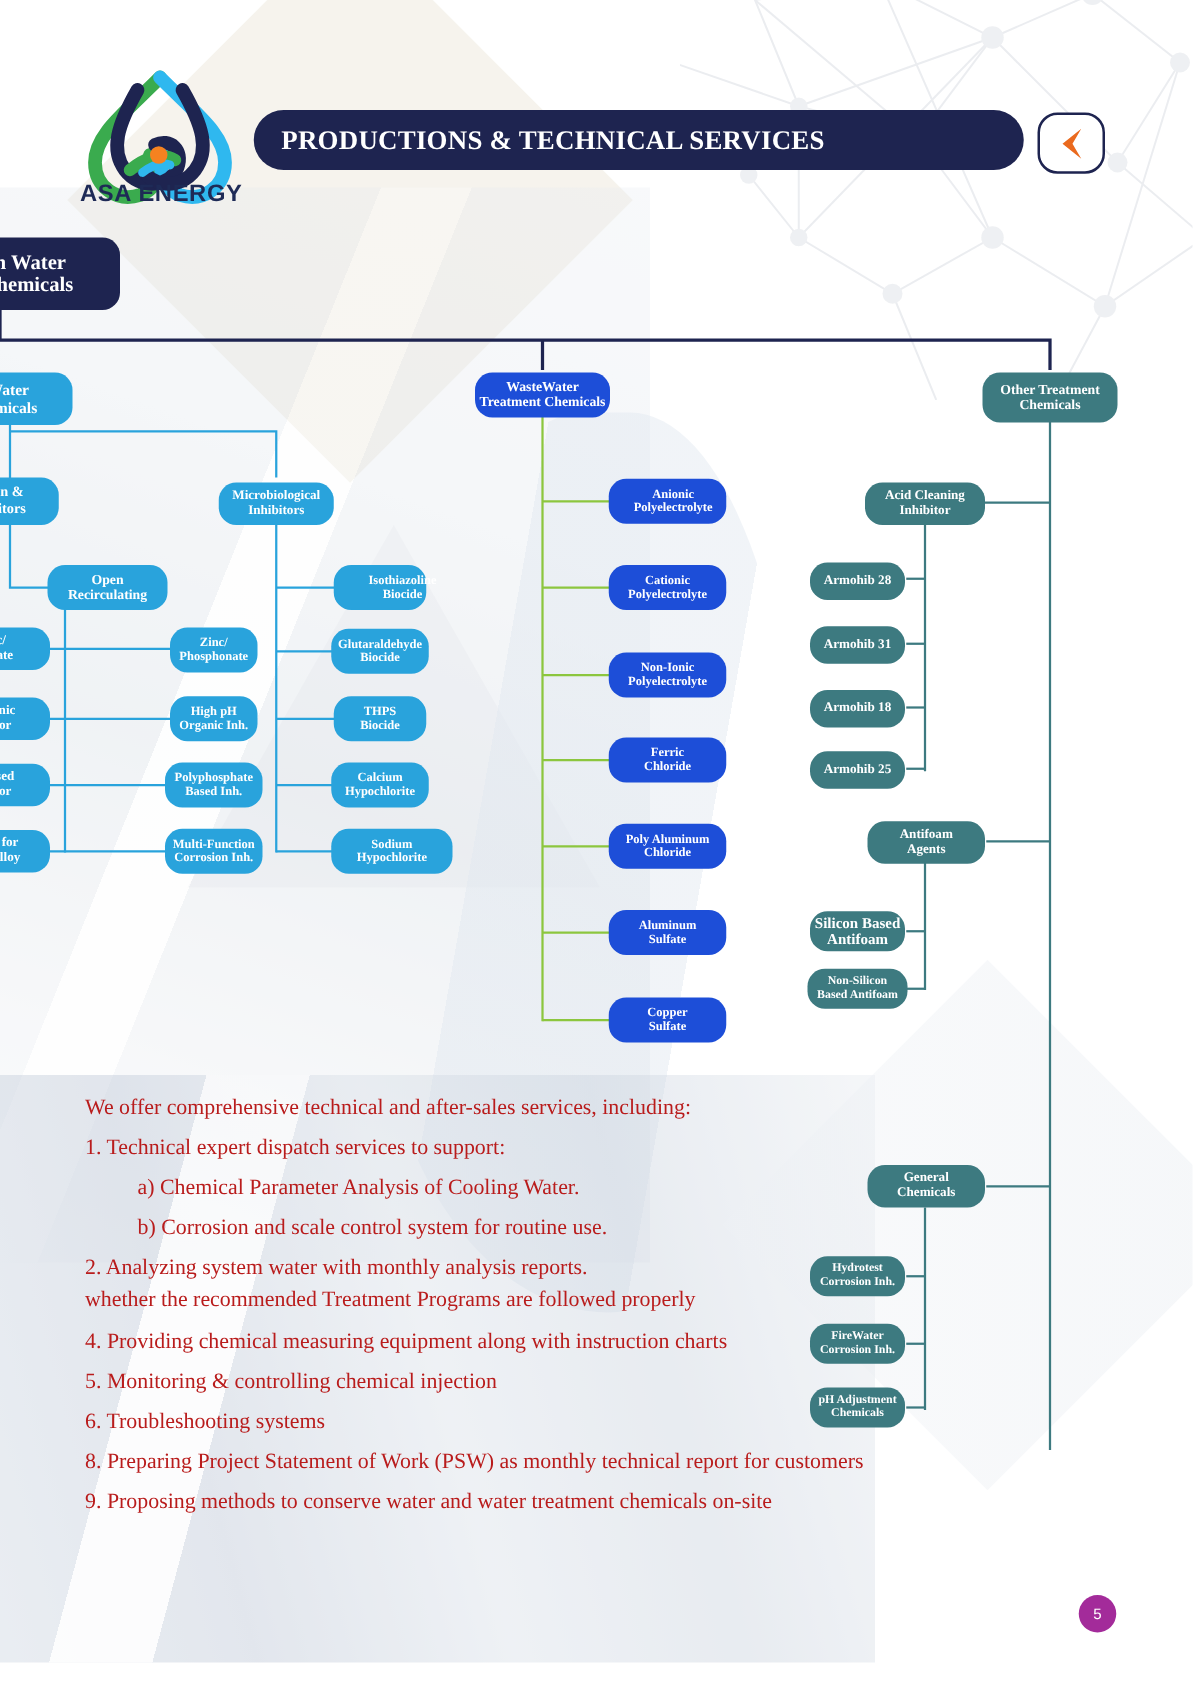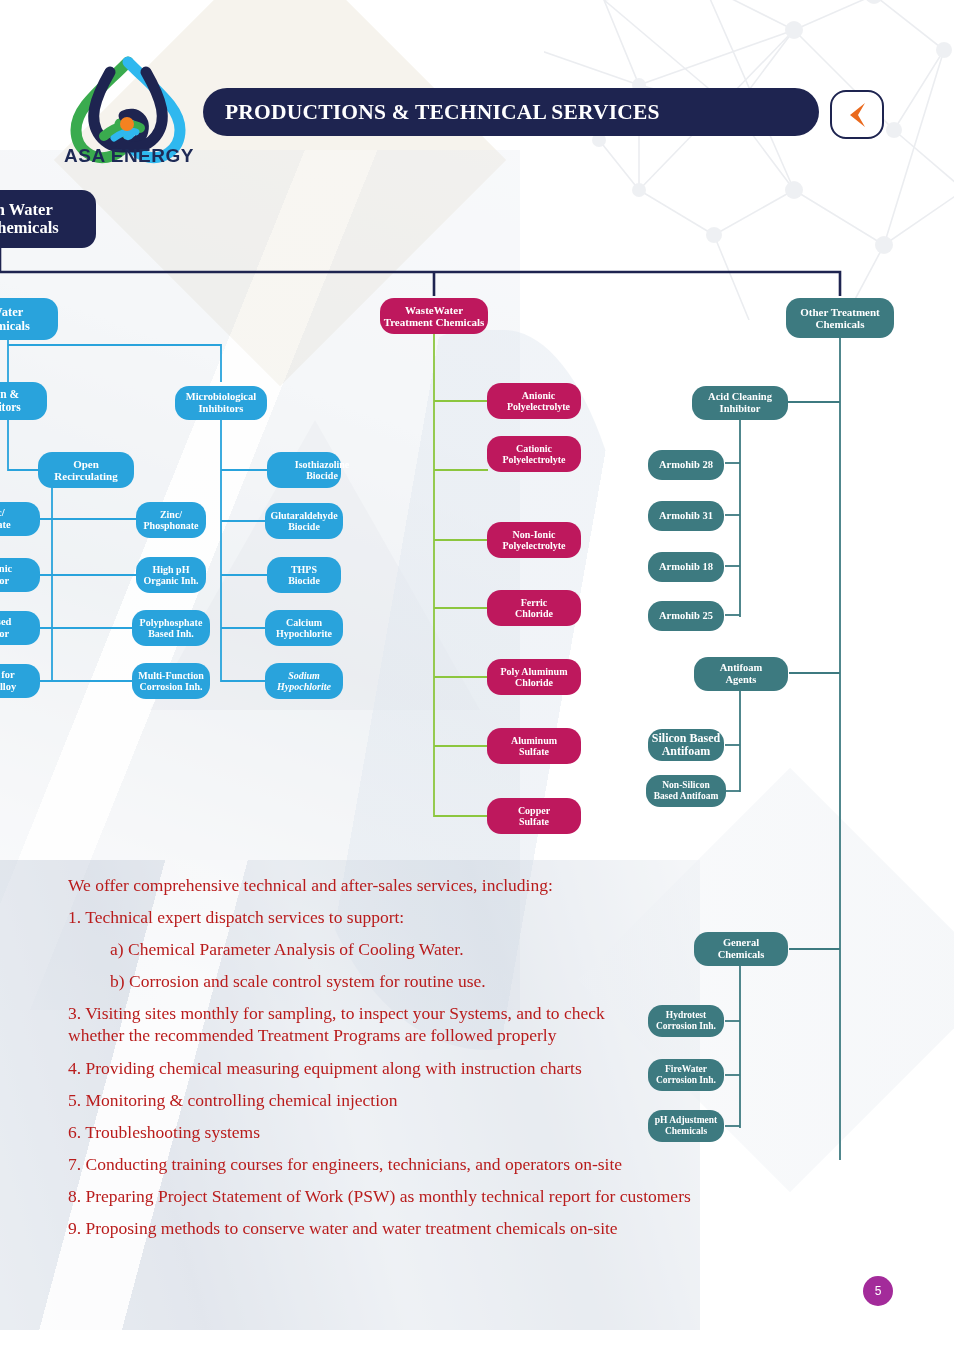--- a/index.html
+++ b/index.html
@@ -46,21 +46,21 @@
 
   
   #chart{position:absolute;left:0;top:0;width:954px;height:1160px;}
   #lines{position:absolute;inset:0;}
   .node{position:absolute;border-radius:14px;color:#fff;display:flex;
     align-items:center;justify-content:center;text-align:center;
     font-family:"Liberation Serif",serif;font-weight:bold;line-height:1.12;
     box-sizing:border-box;padding:2px 4px;}
   .navy{background:#1e2450;}
   .blue{background:#29a3dc;}
-  .green{background:#be185d;}
+  .green{background:#1d4ed8;}
   .teal{background:#3d7a80;}
 
   
   #copy{position:absolute;left:68px;top:875px;width:680px;
     font-size:17.5px;color:#b91c1c;font-family:"Liberation Serif",serif;}
   #copy p{margin:0 0 11px 0;}
   #copy p.ind{margin-left:42px;}
   #copy p.wide{width:600px;text-align:justify;margin-bottom:7px;}
   #copy p.cont{margin-top:-6px;margin-bottom:12px;}
 
@@ -224,26 +224,26 @@
 Corrosion Inh.</div>
 
 <div class="node blue" style="left:267px;top:452px;width:74px;height:36px;font-size:10px;white-space:pre;padding-left:40px;">Isothiazoline
 Biocide</div>
 <div class="node blue" style="left:265px;top:503px;width:78px;height:36px;font-size:10px;white-space:pre;">Glutaraldehyde
 Biocide</div>
 <div class="node blue" style="left:267px;top:557px;width:74px;height:36px;font-size:10px;white-space:pre;">THPS
 Biocide</div>
 <div class="node blue" style="left:265px;top:610px;width:78px;height:36px;font-size:10px;white-space:pre;">Calcium
 Hypochlorite</div>
-<div class="node blue" style="left:265px;top:663px;width:78px;height:36px;font-size:10px;white-space:pre;font-style:italic;">Sodium
+<div class="node blue" style="left:265px;top:663px;width:97px;height:36px;font-size:10px;white-space:pre;">Sodium
 Hypochlorite</div>
 
 <div class="node green" style="left:487px;top:383px;width:94px;height:36px;font-size:10px;white-space:pre;padding-left:13px;">Anionic
 Polyelectrolyte</div>
-<div class="node green" style="left:487px;top:436px;width:94px;height:36px;font-size:10px;white-space:pre;">Cationic
+<div class="node green" style="left:487px;top:452px;width:94px;height:36px;font-size:10px;white-space:pre;">Cationic
 Polyelectrolyte</div>
 <div class="node green" style="left:487px;top:522px;width:94px;height:36px;font-size:10px;white-space:pre;">Non-Ionic
 Polyelectrolyte</div>
 <div class="node green" style="left:487px;top:590px;width:94px;height:36px;font-size:10px;white-space:pre;">Ferric
 Chloride</div>
 <div class="node green" style="left:487px;top:659px;width:94px;height:36px;font-size:10px;white-space:pre;">Poly Aluminum
 Chloride</div>
 <div class="node green" style="left:487px;top:728px;width:94px;height:36px;font-size:10px;white-space:pre;">Aluminum
 Sulfate</div>
 <div class="node green" style="left:487px;top:798px;width:94px;height:36px;font-size:10px;white-space:pre;">Copper
@@ -271,23 +271,22 @@
 Corrosion Inh.</div>
 <div class="node teal" style="left:648px;top:1110px;width:76px;height:32px;font-size:9.5px;white-space:pre;">pH Adjustment
 Chemicals</div>
 </div>
 
 <div id="copy">
   <p>We offer comprehensive technical and after-sales services, including:</p>
   <p>1. Technical expert dispatch services to support:</p>
   <p class="ind">a) Chemical Parameter Analysis of Cooling Water.</p>
   <p class="ind">b) Corrosion and scale control system for routine use.</p>
-  <p class="wide">3. Visiting sites monthly for sampling, to inspect your Systems, and to check</p>
+  <p>2. Analyzing system water with monthly analysis reports.</p>
   <p class="cont">whether the recommended Treatment Programs are followed properly</p>
   <p>4. Providing chemical measuring equipment along with instruction charts</p>
   <p>5. Monitoring &amp; controlling chemical injection</p>
   <p>6. Troubleshooting systems</p>
-  <p>7. Conducting training courses for engineers, technicians, and operators on-site</p>
   <p>8. Preparing Project Statement of Work (PSW) as monthly technical report for customers</p>
   <p>9. Proposing methods to conserve water and water treatment chemicals on-site</p>
 </div>
 
 <div id="pagenum">5</div>
 
 </body></html>

